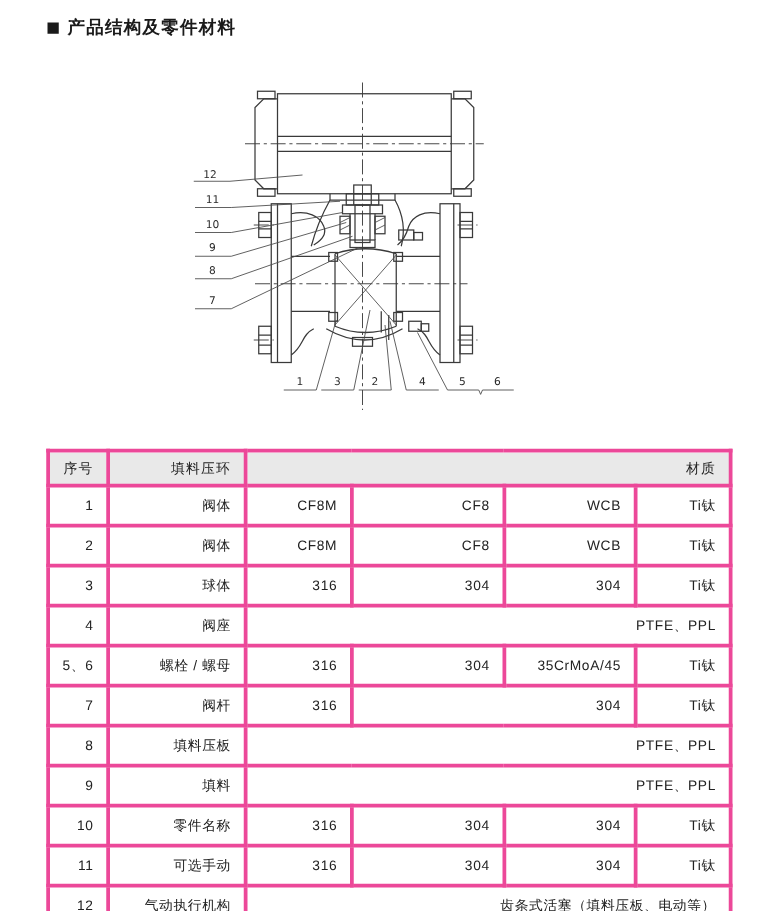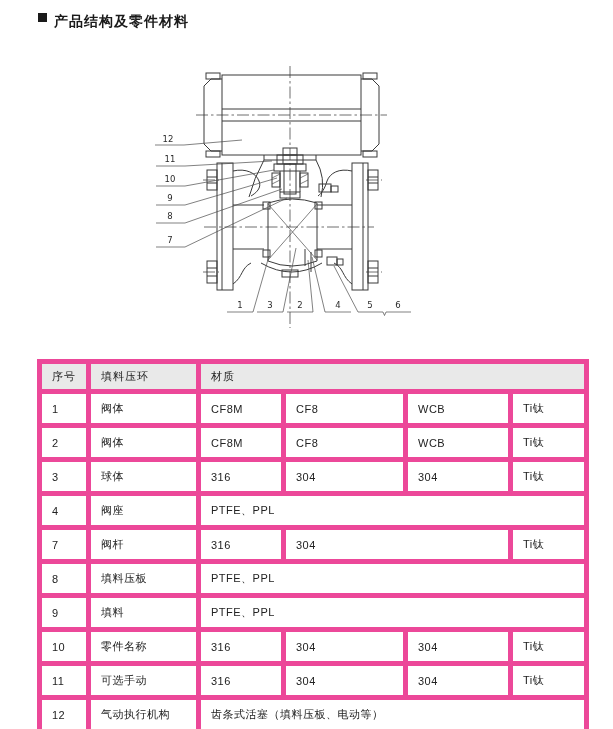--- a/index.html
+++ b/index.html
@@ -1,34 +1,34 @@
 <!DOCTYPE html>
 <html><head>
 <meta charset="utf-8">
 <style>
   html,body{margin:0;padding:0;background:#fff;}
   body{font-family:"Liberation Sans","DejaVu Sans",sans-serif;color:#222;}
   #page{position:relative;width:613px;height:729px;background:#fff;overflow:hidden;}
 
   
-  .section-title{position:absolute;left:38px;top:13px;display:flex;align-items:flex-start;gap:7px;}
+  .section-title{position:absolute;left:38px;top:13px;display:flex;align-items:center;gap:7px;}
   .bullet{width:9px;height:9px;background:#1a1a1a;display:inline-block;}
   .title-text{font-size:14px;font-weight:bold;letter-spacing:1px;color:#1a1a1a;}
 
   
   #fig{position:absolute;left:0;top:30px;}
   .ln{stroke:#3a3a3a;stroke-width:1;fill:none;}
   .thin{stroke:#4a4a4a;stroke-width:.7;fill:none;}
   .cl{stroke:#4a4a4a;stroke-width:.8;fill:none;stroke-dasharray:12 3 2.5 3;}
   .txt{font-family:"DejaVu Sans",sans-serif;font-size:8.5px;fill:#2a2a2a;}
 
   
   #parts-table{position:absolute;left:37px;top:359px;border-collapse:collapse;table-layout:fixed;
     border:2px solid #555;font-size:11px;color:#222;}
-  #parts-table th,#parts-table td{border:5px solid #ec4899;text-align:left;vertical-align:middle;
+  #parts-table th,#parts-table td{border:3px solid #ec4899;text-align:right;vertical-align:middle;
     padding:0 10px;overflow:hidden;white-space:nowrap;}
   #parts-table th{background:#e9e9e9;font-weight:normal;height:25px;letter-spacing:1px;}
   #parts-table td{height:29px;background:#fff;letter-spacing:.5px;}
 </style>
 </head>
 <body>
 
 <div id="page">
 
   <div class="section-title">
@@ -186,20 +186,28 @@
           <td>304</td>
           <td>304</td>
           <td>Ti钛</td>
         </tr>
         <tr>
           <td>4</td>
           <td>阀座</td>
           <td colspan="4">PTFE、PPL</td>
         </tr>
         <tr>
+          <td>5、6</td>
+          <td>螺栓 / 螺母</td>
+          <td>316</td>
+          <td>304</td>
+          <td>35CrMoA/45</td>
+          <td>Ti钛</td>
+        </tr>
+        <tr>
           <td>7</td>
           <td>阀杆</td>
           <td>316</td>
           <td colspan="2">304</td>
           <td>Ti钛</td>
         </tr>
         <tr>
           <td>8</td>
           <td>填料压板</td>
           <td colspan="4">PTFE、PPL</td>

